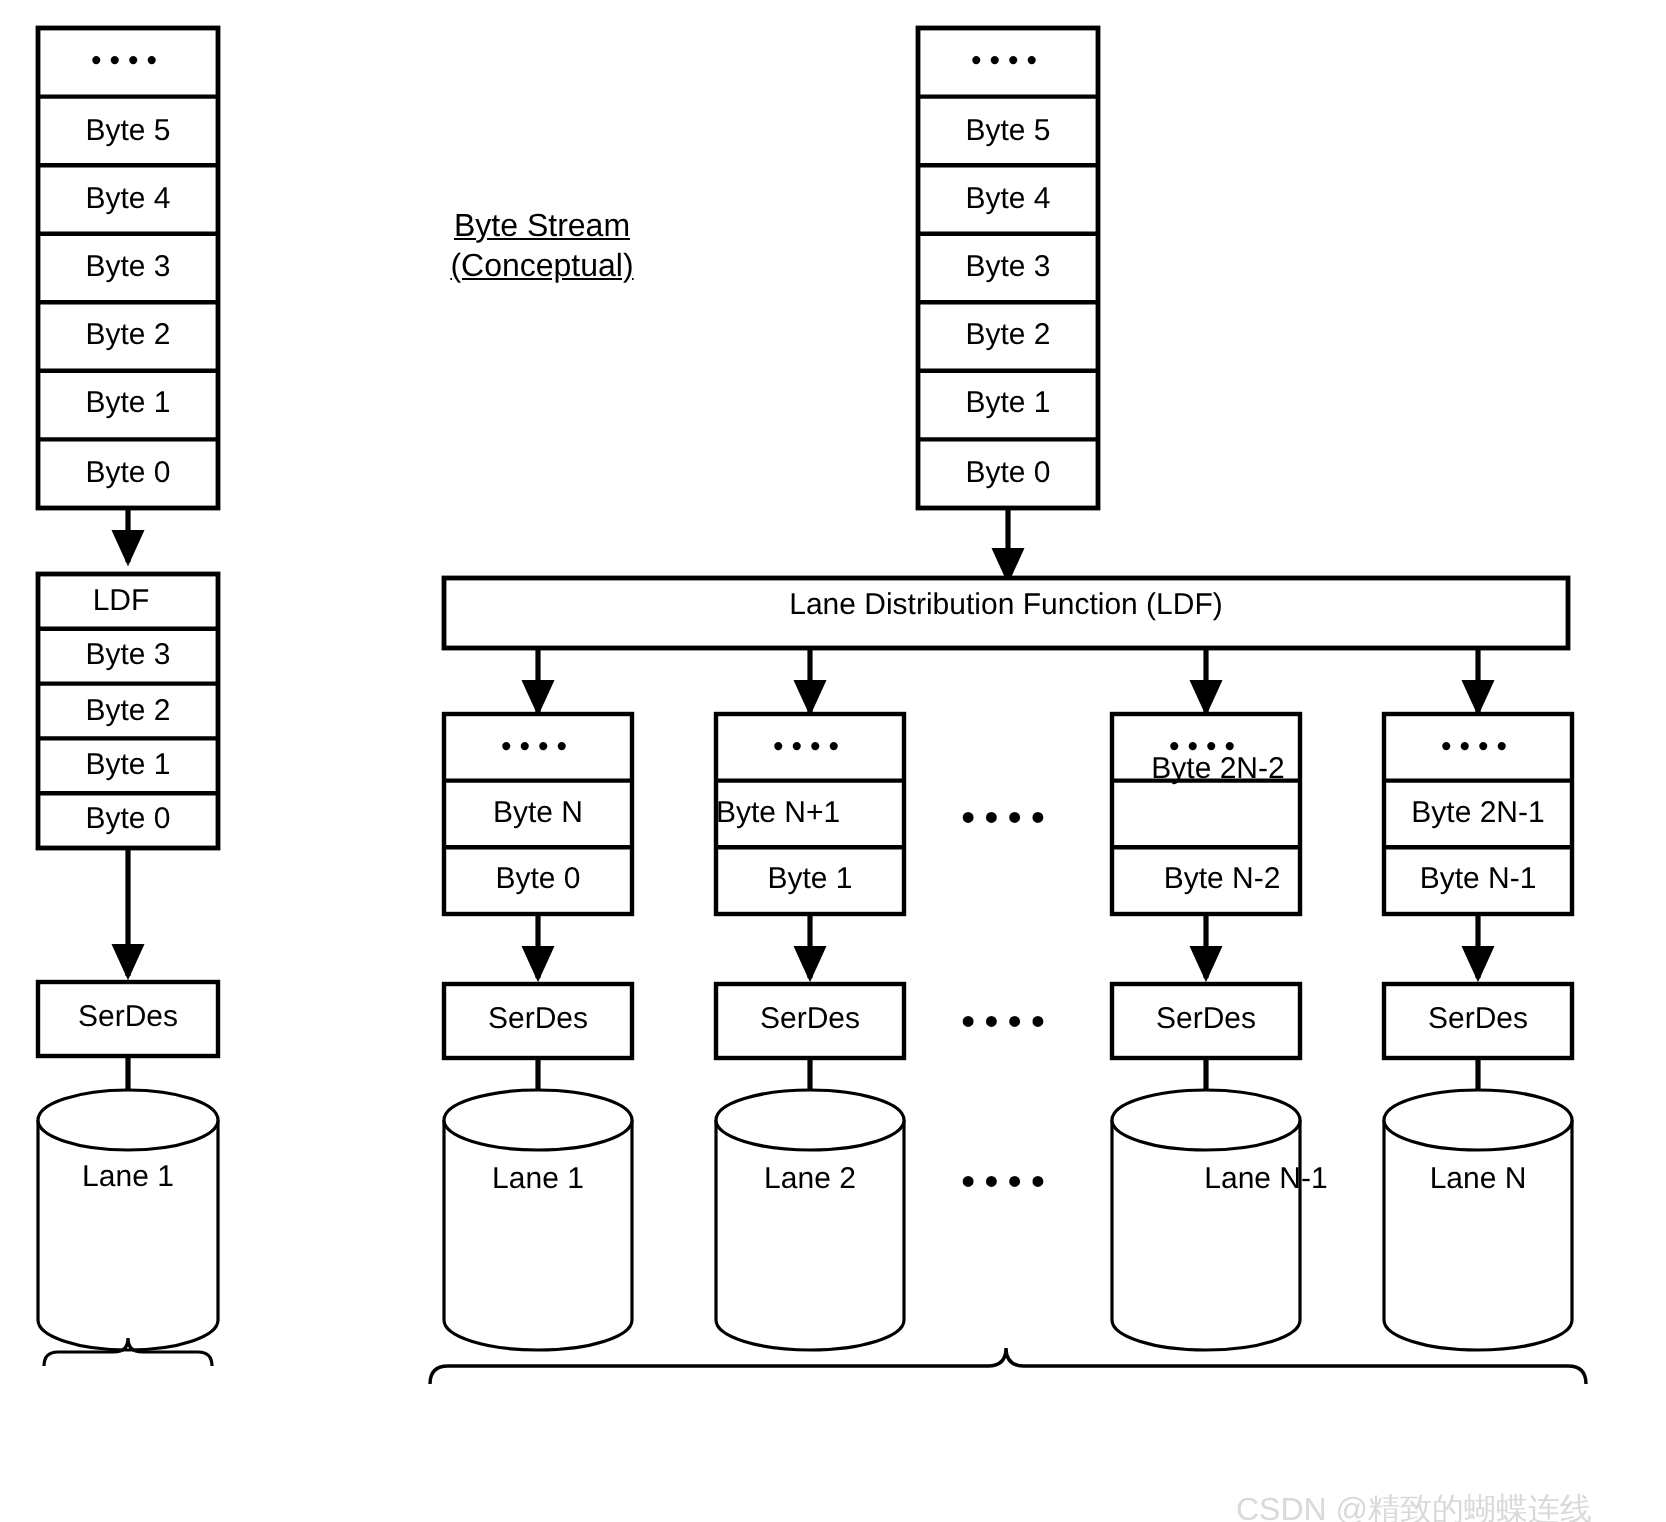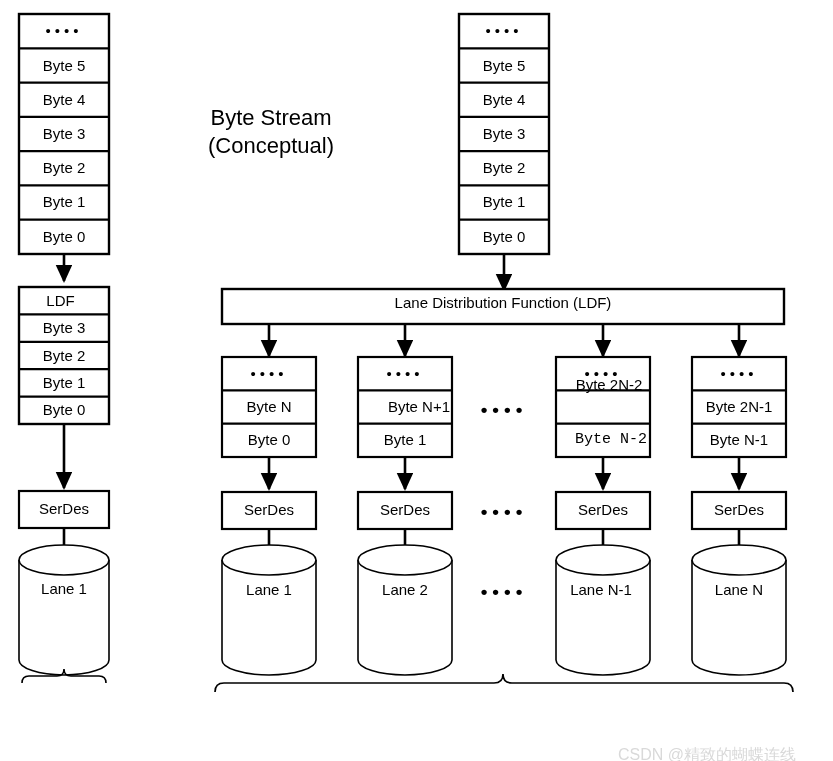--- a/index.html
+++ b/index.html
@@ -28,21 +28,22 @@
   .lbl {
     position: absolute;
     font-family: "Liberation Sans", sans-serif;
     font-size: 15px;
     color: #000;
     text-align: center;
     white-space: nowrap;
     line-height: 1.25;
   }
   .lbl-lg {
-    font-size: 22px;
+    font-size: 16px;
+    text-decoration: underline;
   }
   .lbl-caption {
     font-size: 18px;
     line-height: 1.3;
     white-space: normal;
   }
   .watermark {
     position: absolute;
     font-family: "Liberation Sans", sans-serif;
     font-size: 16px;
@@ -197,30 +198,30 @@
 
   <div class="lbl" style="left:222px; top:294px; width:562px;">Lane Distribution Function (LDF)</div>
 
   <div class="lbl" style="left:222px; top:365px; width:94px; letter-spacing:4px;">••••</div>
   <div class="lbl" style="left:222px; top:398px; width:94px;">Byte N</div>
   <div class="lbl" style="left:222px; top:431px; width:94px;">Byte 0</div>
   <div class="lbl" style="left:222px; top:501px; width:94px;">SerDes</div>
   <div class="lbl" style="left:222px; top:581px; width:94px;">Lane 1</div>
 
   <div class="lbl" style="left:358px; top:365px; width:94px; letter-spacing:4px;">••••</div>
-  <div class="lbl" style="left:372px; top:398px; width:94px;">Byte N+1</div>
+  <div class="lbl" style="left:342px; top:398px; width:94px;">Byte N+1</div>
   <div class="lbl" style="left:358px; top:431px; width:94px;">Byte 1</div>
   <div class="lbl" style="left:358px; top:501px; width:94px;">SerDes</div>
   <div class="lbl" style="left:358px; top:581px; width:94px;">Lane 2</div>
 
   <div class="lbl" style="left:556px; top:365px; width:94px; letter-spacing:4px;">••••</div>
   <div class="lbl" style="left:556px; top:376px; width:106px;">Byte 2N-2</div>
-  <div class="lbl" style="left:556px; top:431px; width:110px;font-family:Liberation Mono, monospace;">Byte N-2</div>
+  <div class="lbl" style="left:556px; top:431px; width:110px;">Byte N-2</div>
   <div class="lbl" style="left:556px; top:501px; width:94px;">SerDes</div>
-  <div class="lbl" style="left:556px; top:581px; width:90px;">Lane N-1</div>
+  <div class="lbl" style="left:588px; top:581px; width:90px;">Lane N-1</div>
 
   <div class="lbl" style="left:692px; top:365px; width:94px; letter-spacing:4px;">••••</div>
   <div class="lbl" style="left:692px; top:398px; width:94px;">Byte 2N-1</div>
   <div class="lbl" style="left:692px; top:431px; width:94px;">Byte N-1</div>
   <div class="lbl" style="left:692px; top:501px; width:94px;">SerDes</div>
   <div class="lbl" style="left:692px; top:581px; width:94px;">Lane N</div>
 
   <div class="lbl" style="left:458px; top:398px; width:92px; font-size:19px; letter-spacing:5px; font-weight:bold;">••••</div>
   <div class="lbl" style="left:458px; top:500px; width:92px; font-size:19px; letter-spacing:5px; font-weight:bold;">••••</div>
   <div class="lbl" style="left:458px; top:580px; width:92px; font-size:19px; letter-spacing:5px; font-weight:bold;">••••</div>

